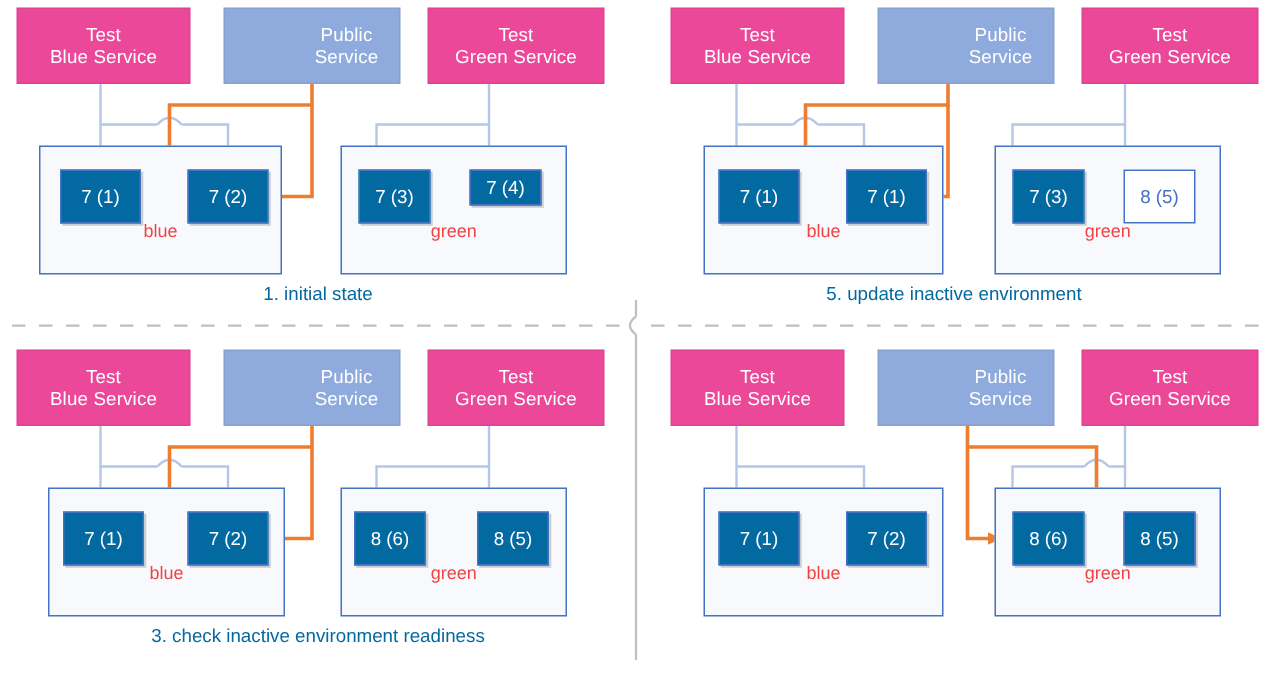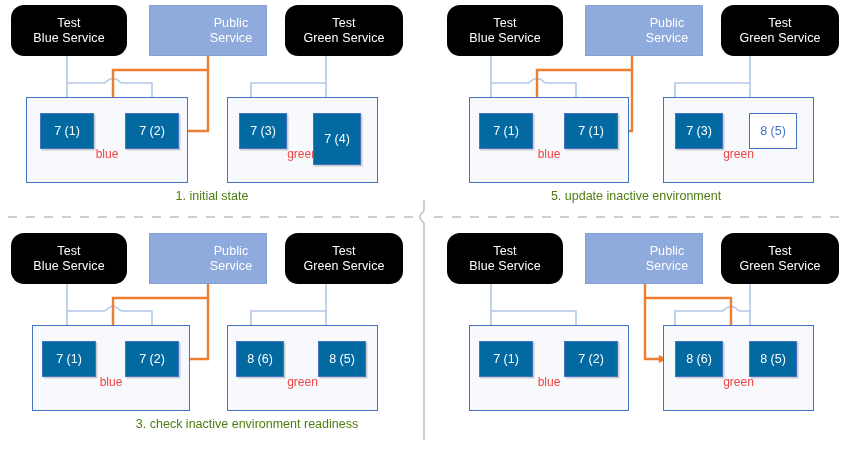--- a/index.html
+++ b/index.html
@@ -20,21 +20,21 @@
     box-sizing:border-box;
     display:flex;align-items:center;justify-content:center;
     text-align:center;
     color:#ffffff;
     font-size:12.5px;
     line-height:14.5px;
     letter-spacing:.1px;
     white-space:pre-line;
     border:1px solid rgba(0,0,0,.06);
   }
-  .svc-test{background:#000000;border-radius:13px;}
+  .svc-test{background:#ec4899;}
   .svc-public{background:#8FAADC;padding-left:46px;}
 
   
   .envbox{
     position:absolute;
     box-sizing:border-box;
     background:#F7F9FC;
     border:1px solid #4472C4;
   }
   .envlabel{
@@ -61,21 +61,21 @@
     color:#4472C4;
     border:1px solid #4472C4;
     box-shadow:none;
   }
 
   
   .caption{
     position:absolute;
     width:424px;
     text-align:center;
-    color:#4d7c0f;
+    color:#0369a1;
     font-size:12.5px;
   }
 </style>
 </head>
 <body>
 
 <div id="stage">
 
   <svg class="layer" viewBox="0 0 848 456">
     <defs>
@@ -164,21 +164,21 @@
     <div class="envbox" style="left:26px;top:97px;width:162px;height:86px;">
       <div class="envlabel" style="top:49px;">blue</div>
     </div>
     <div class="inst" style="left:40px;top:113px;width:54px;height:36px;">7 (1)</div>
     <div class="inst" style="left:125px;top:113px;width:54px;height:36px;">7 (2)</div>
 
     <div class="envbox" style="left:227px;top:97px;width:151px;height:86px;">
       <div class="envlabel" style="top:49px;">green</div>
     </div>
     <div class="inst" style="left:239px;top:113px;width:48px;height:36px;">7 (3)</div>
-    <div class="inst" style="left:313px;top:113px;width:48px;height:52px;">7 (4)</div>
+    <div class="inst" style="left:313px;top:113px;width:48px;height:24px;">7 (4)</div>
 
     <div class="caption" style="left:0;top:189px;">1. initial state</div>
   </div>
 
   <div class="panel" style="left:424px;top:0;">
     <div class="svcbox svc-test" style="left:23px;top:5px;width:116px;height:51px;">Test
 Blue Service</div>
     <div class="svcbox svc-public" style="left:161px;top:5px;width:118px;height:51px;">Public
 Service</div>
     <div class="svcbox svc-test" style="left:297px;top:5px;width:118px;height:51px;">Test
@@ -212,21 +212,21 @@
     </div>
     <div class="inst" style="left:42px;top:113px;width:54px;height:36px;">7 (1)</div>
     <div class="inst" style="left:125px;top:113px;width:54px;height:36px;">7 (2)</div>
 
     <div class="envbox" style="left:227px;top:97px;width:151px;height:86px;">
       <div class="envlabel" style="top:49px;">green</div>
     </div>
     <div class="inst" style="left:236px;top:113px;width:48px;height:36px;">8 (6)</div>
     <div class="inst" style="left:318px;top:113px;width:48px;height:36px;">8 (5)</div>
 
-    <div class="caption" style="left:16px;top:189px;padding-left:19px;">3. check inactive environment readiness</div>
+    <div class="caption" style="left:0;top:189px;">3. check inactive environment readiness</div>
   </div>
 
   <div class="panel" style="left:424px;top:228px;">
     <div class="svcbox svc-test" style="left:23px;top:5px;width:116px;height:51px;">Test
 Blue Service</div>
     <div class="svcbox svc-public" style="left:161px;top:5px;width:118px;height:51px;">Public
 Service</div>
     <div class="svcbox svc-test" style="left:297px;top:5px;width:118px;height:51px;">Test
 Green Service</div>
 

